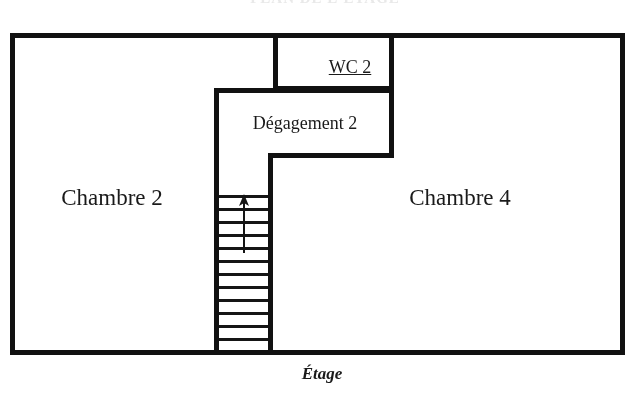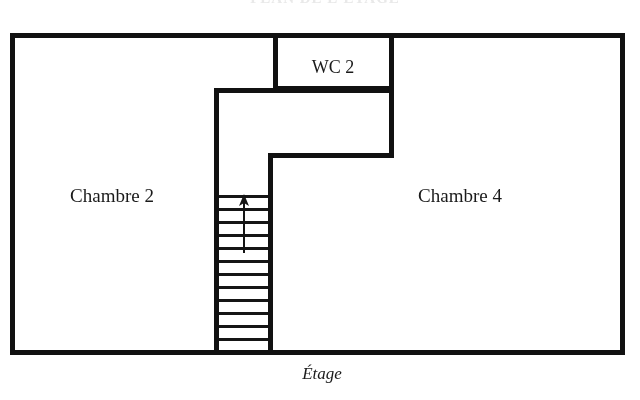--- a/index.html
+++ b/index.html
@@ -65,21 +65,21 @@
   }
   .wall-h {
     position: absolute;
     height: 5px;
     background: #111111;
   }
 
   
   .room-label {
     position: absolute;
-    font-size: 19px;
+    font-size: 23px;
     color: #1a1a1a;
     white-space: nowrap;
     text-align: center;
     line-height: 1;
   }
   .room-label.small {
     font-size: 18px;
   }
 
   
@@ -103,20 +103,21 @@
   
   .caption {
     position: absolute;
     left: 0;
     top: 364px;
     width: 640px;
     text-align: center;
     font-size: 17px;
     font-style: italic;
     color: #1a1a1a;
+    font-weight: bold;
   }
   .caption span { padding-left: 4px; }
 </style>
 </head>
 <body>
 
 <div id="plan-root">
 
   <div class="title-strip">
     <span>PLAN DE L'ÉTAGE</span>
@@ -154,22 +155,25 @@
   </svg>
 
   <div class="room-label" style="left:42px; top:186px; width:140px;">
     <span>Chambre 2</span>
   </div>
 
   <div class="room-label" style="left:390px; top:186px; width:140px;">
     <span>Chambre 4</span>
   </div>
 
-  <div class="room-label small" style="left:283px; top:58px; width:100px;">
+  <div class="room-label small" style="left:300px; top:58px; width:100px;text-decoration:underline;">
     <span>WC 2</span>
   </div>
 
+  <div class="room-label small" style="left:224px; top:114px; width:162px;">
+    <span>Dégagement 2</span>
+  </div>
 
   <div class="caption">
     <span>Étage</span>
   </div>
 
 </div>
 
 </body></html>

